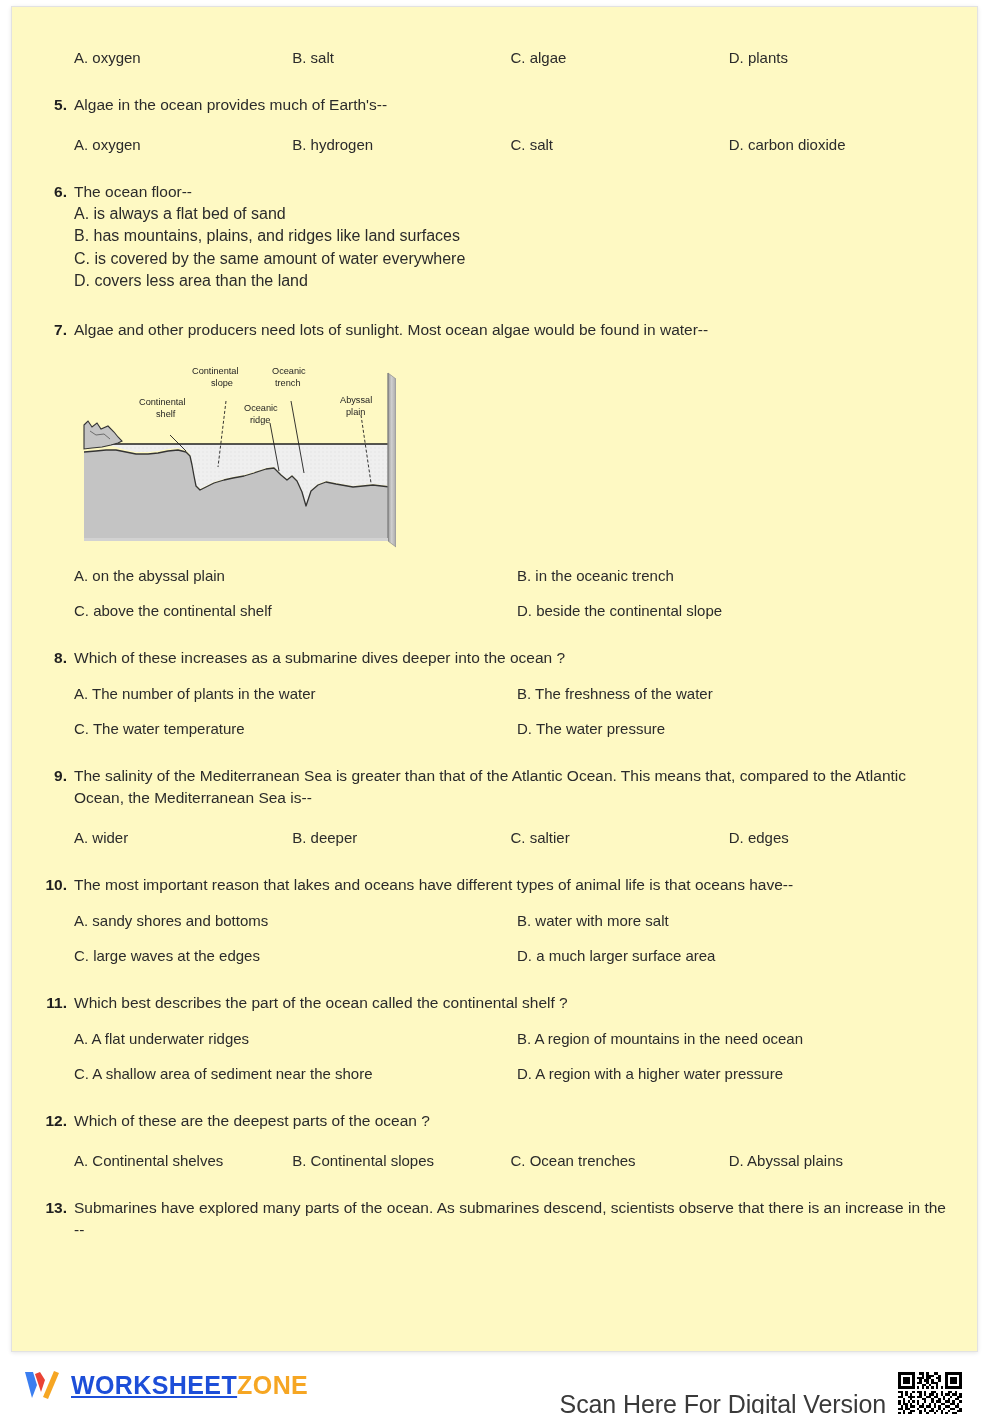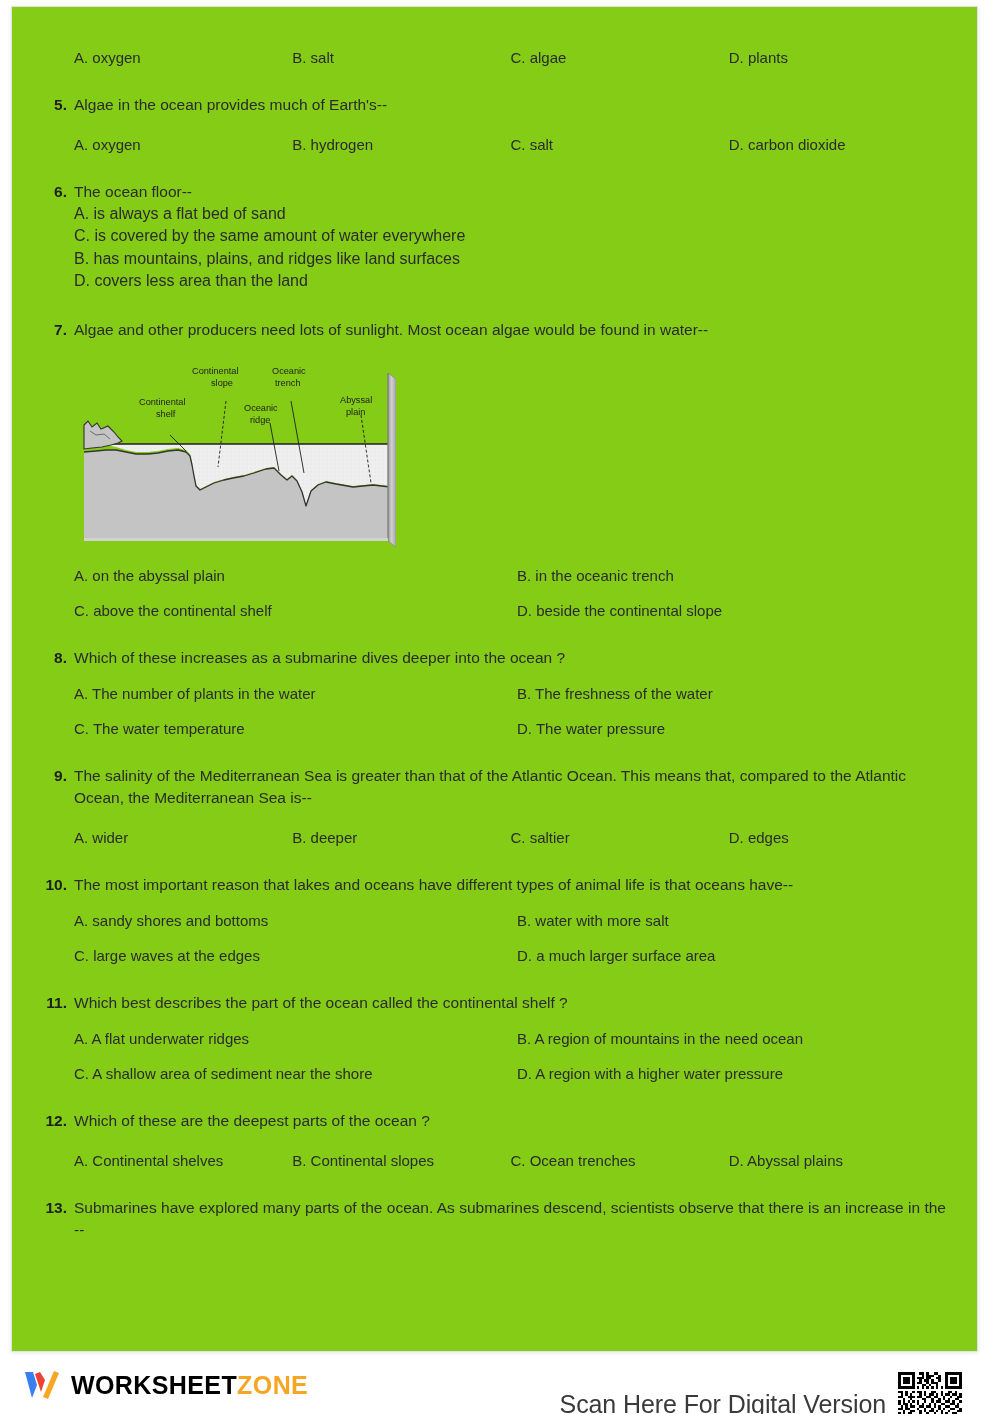--- a/index.html
+++ b/index.html
@@ -12,21 +12,21 @@
     color: #2b2b2b;
     overflow: hidden;
   }
 
   .page-card {
     position: absolute;
     left: 11px;
     top: 6px;
     width: 967px;
     height: 1346px;
-    background: #84cc16;
+    background: #fef9c3;
     border: 1px solid #e2e2e2;
     box-shadow: 0 1px 4px rgba(0,0,0,0.10);
   }
 
   .content {
     position: relative;
     padding: 22px 30px 10px 30px;
   }
 
   
@@ -97,21 +97,21 @@
     display: flex;
     align-items: center;
     margin-left: 12px;
   }
   .logo-mark { width: 40px; height: 34px; margin-right: 8px; }
   .logo-text {
     font-size: 25px;
     font-weight: bold;
     letter-spacing: 0.4px;
   }
-  .logo-w { color: #000000; }
+  .logo-w { color: #1d4ed8; text-decoration: underline; }
   .logo-z { color: #f6a623; }
 
   .scan-area {
     position: absolute;
     right: 14px;
     top: 14px;
     display: flex;
     align-items: center;
   }
   .scan-text {
@@ -156,22 +156,22 @@
       </div>
     </div>
 
     <div class="qblock">
       <div class="qrow">
         <div class="qnum">6.</div>
         <div class="qtext">The ocean floor--</div>
       </div>
       <div class="opts-1">
         <div class="opt">A. is always a flat bed of sand</div>
+        <div class="opt">B. has mountains, plains, and ridges like land surfaces</div>
         <div class="opt">C. is covered by the same amount of water everywhere</div>
-        <div class="opt">B. has mountains, plains, and ridges like land surfaces</div>
         <div class="opt">D. covers less area than the land</div>
       </div>
     </div>
 
     <div class="qblock">
       <div class="qrow">
         <div class="qnum">7.</div>
         <div class="qtext">Algae and other producers need lots of sunlight. Most ocean algae would be found in water--</div>
       </div>
 

